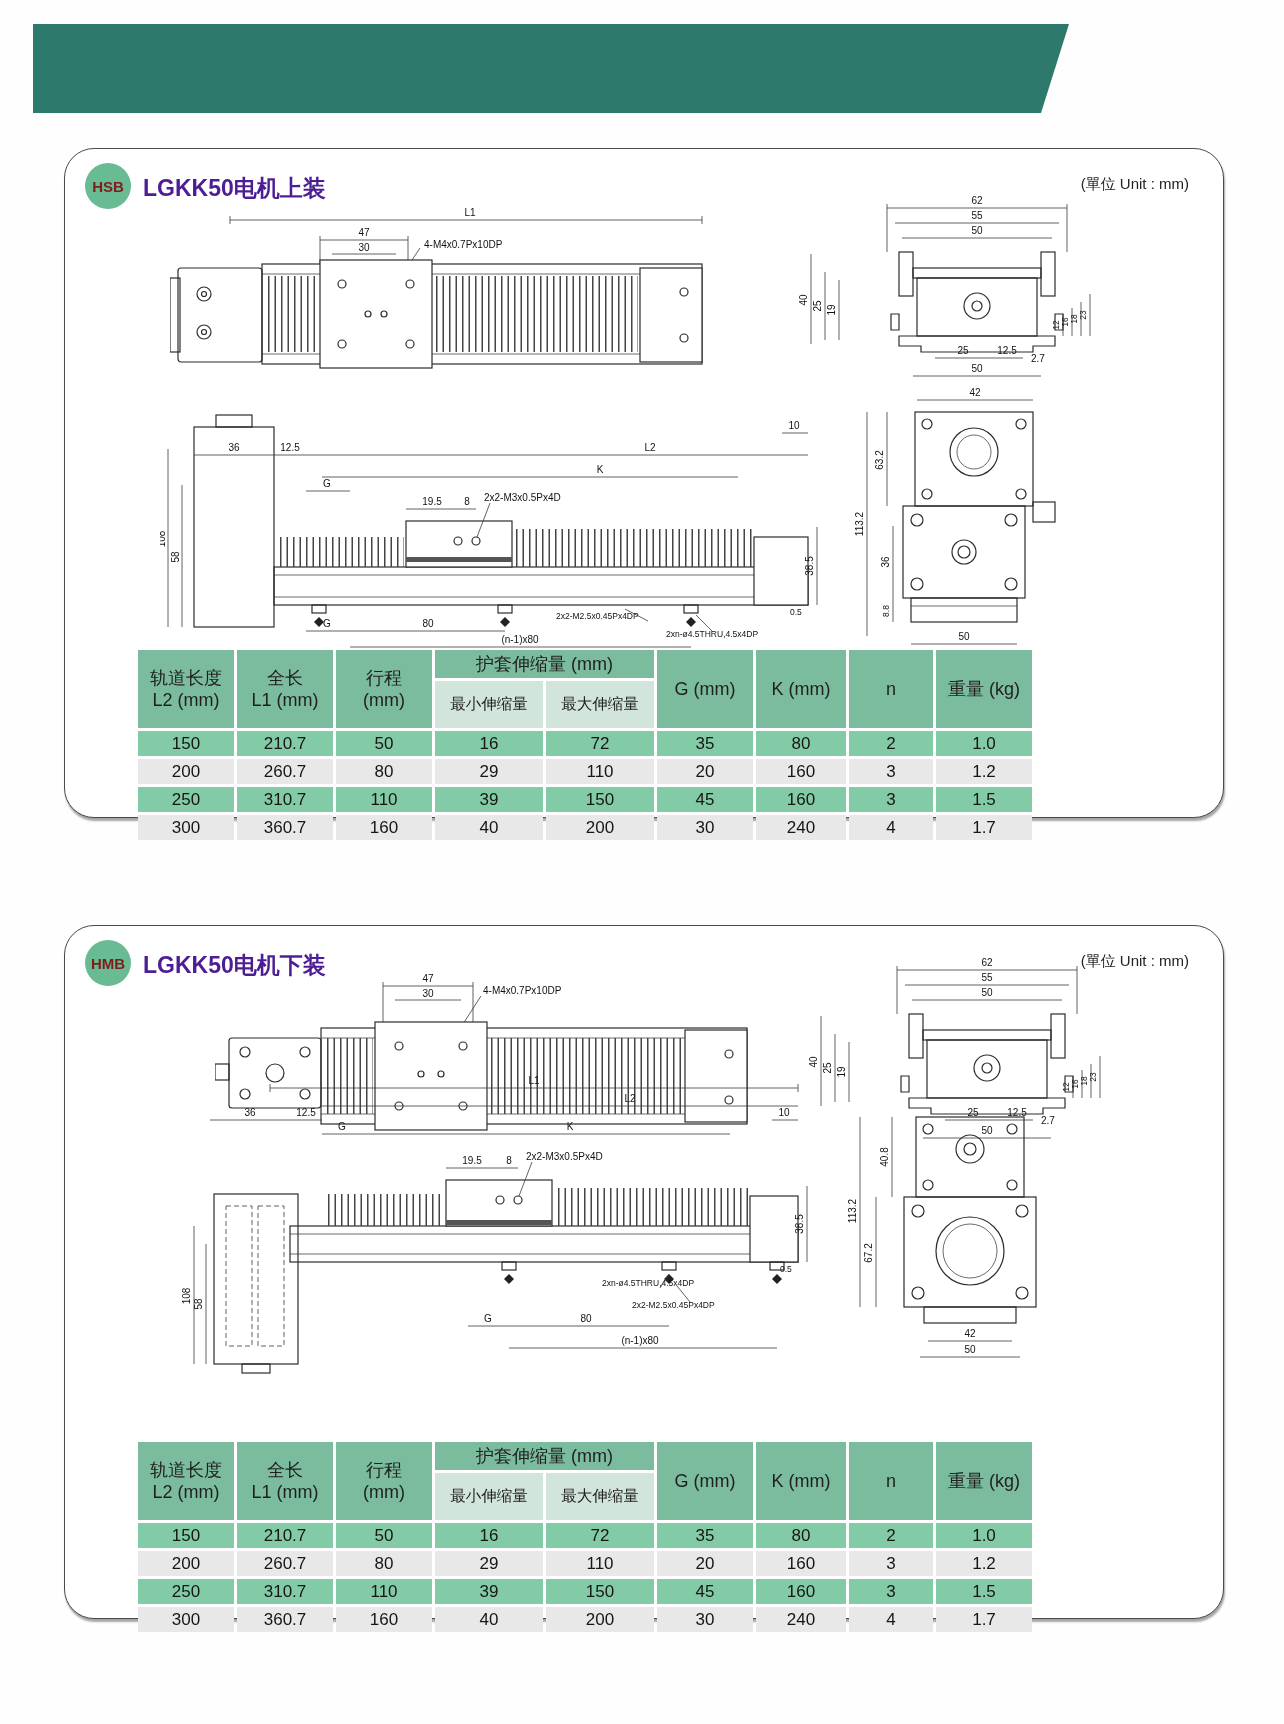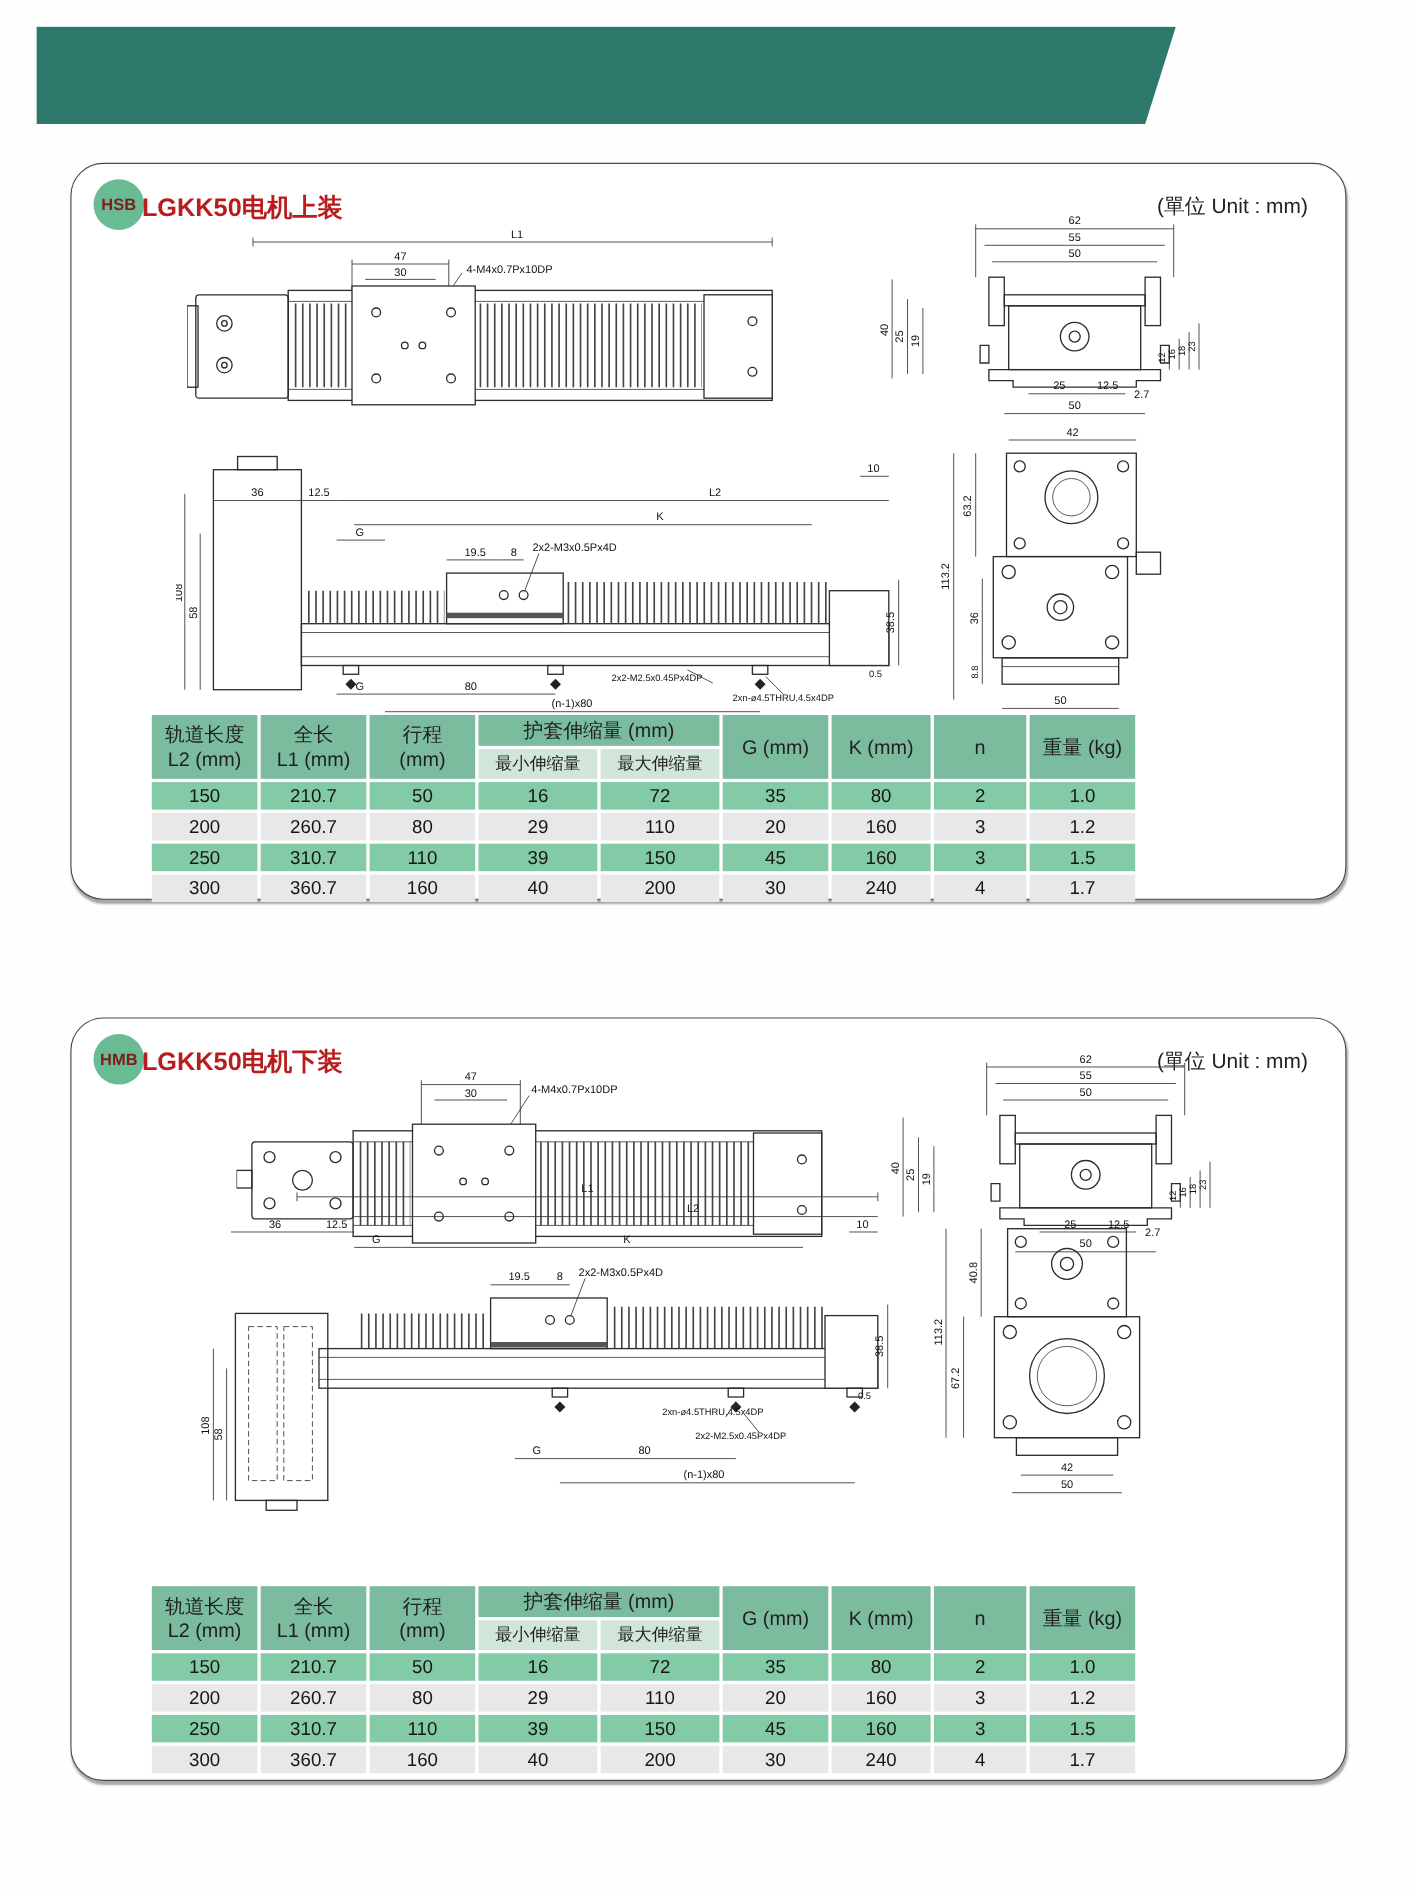--- a/index.html
+++ b/index.html
@@ -7,28 +7,28 @@
   .page{position:relative;width:1284px;height:1724px;background:#fefefe;overflow:hidden;}
   .banner{position:absolute;top:24px;left:33px;width:1036px;height:89px;background:#2d7a6d;
           clip-path:polygon(0 0,100% 0,calc(100% - 28px) 100%,0 100%);}
   .card{position:absolute;left:64px;width:1158px;background:#fff;border:1.6px solid #4a4a4a;
         border-radius:30px;box-shadow:1px 3px 2px rgba(0,0,0,0.35);}
   .card1{top:148px;height:668px;}
   .card2{top:925px;height:692px;}
   .badge{position:absolute;left:20px;top:14px;width:46px;height:46px;border-radius:50%;
          background:#68bb93;color:#7f1d1d;font-weight:bold;font-size:15px;display:flex;
          align-items:center;justify-content:center;}
-  .card-title{position:absolute;left:64px;top:24px;font-size:23px;font-weight:bold;color:#b91c1c;}
-  .unit-note{position:absolute;right:34px;top:26px;font-size:19px;color:#222;}
+  .card-title{position:absolute;left:78px;top:24px;font-size:23px;font-weight:bold;color:#4c1d95;}
+  .unit-note{position:absolute;right:34px;top:26px;font-size:15px;color:#222;}
   .drawing{position:absolute;}
   
   .spec{position:absolute;left:70px;border-collapse:separate;border-spacing:3px;width:872px;table-layout:fixed;}
   .t1{top:498px;} .t2{top:513px;}
   .spec th{background:#7cbc9e;font-weight:normal;font-size:18px;color:#1f1f1f;padding:2px 0;text-align:center;}
-  .spec th.sub{background:#d2e5da;font-size:15.5px;padding:3px 0;}
+  .spec th.sub{background:#d2e5da;font-size:15.5px;padding:13px 0;}
   .spec th.pre{white-space:pre-line;line-height:1.25;}
   .spec td{font-size:17px;text-align:center;padding:2.5px 0;color:#161616;}
   .row-green td{background:#83caa7;}
   .row-gray td{background:#e8e8e8;text-align:center;}
   
   svg .out{stroke:#2c2c2c;stroke-width:1.2;fill:none;}
   svg .outf{stroke:#2c2c2c;stroke-width:1.2;fill:#ffffff;}
   svg .thin{stroke:#2c2c2c;stroke-width:0.7;fill:none;}
   svg .dim{stroke:#3a3a3a;stroke-width:0.8;}
   svg .dash{stroke:#3a3a3a;stroke-width:0.8;stroke-dasharray:5 3;}

